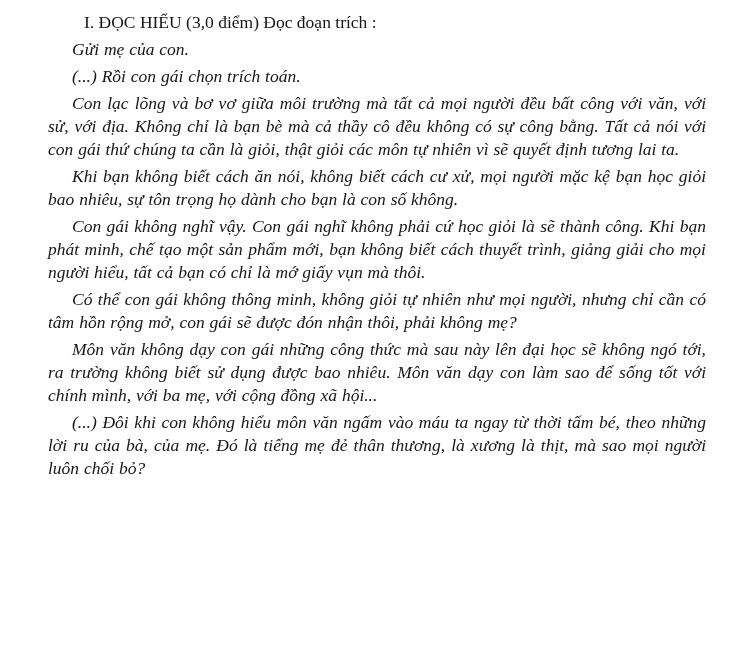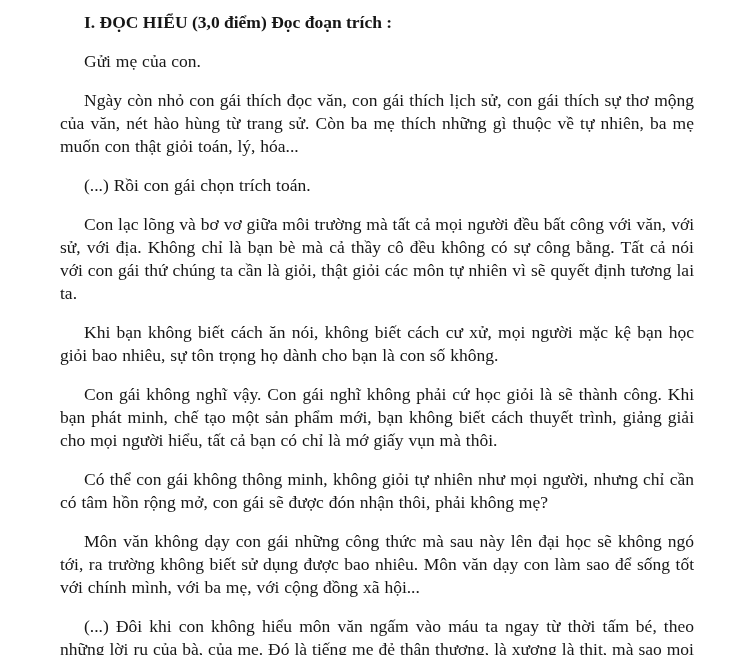--- a/index.html
+++ b/index.html
@@ -17,40 +17,40 @@
   .page {
     box-sizing: border-box;
     width: 741px;
     height: 655px;
     padding: 11px 31px 0 44px;
   }
   .heading {
     margin: 0 0 0 40px;
     font-size: 17.5px;
     line-height: 23px;
-    font-weight: bold;
+    font-weight: normal;
     font-style: normal;
   }
   .body-para {
-    margin: 16px;
+    margin: 4px;
     font-size: 17.5px;
     line-height: 23px;
+    font-style: italic;
     text-align: justify;
     text-indent: 24px;
     word-spacing: 0.5px;
   }
 </style>
 </head>
 <body>
 
 <div class="page">
   <h1 class="heading">I. ĐỌC HIỂU (3,0 điểm) Đọc đoạn trích :</h1>
 
   <p class="body-para">Gửi mẹ của con.</p>
-  <p class="body-para">Ngày còn nhỏ con gái thích đọc văn, con gái thích lịch sử, con gái thích sự thơ mộng của văn, nét hào hùng từ trang sử. Còn ba mẹ thích những gì thuộc về tự nhiên, ba mẹ muốn con thật giỏi toán, lý, hóa...</p>
   <p class="body-para">(...) Rồi con gái chọn trích toán.</p>
   <p class="body-para">Con lạc lõng và bơ vơ giữa môi trường mà tất cả mọi người đều bất công với văn, với sử, với địa. Không chỉ là bạn bè mà cả thầy cô đều không có sự công bằng. Tất cả nói với con gái thứ chúng ta cần là giỏi, thật giỏi các môn tự nhiên vì sẽ quyết định tương lai ta.</p>
   <p class="body-para">Khi bạn không biết cách ăn nói, không biết cách cư xử, mọi người mặc kệ bạn học giỏi bao nhiêu, sự tôn trọng họ dành cho bạn là con số không.</p>
   <p class="body-para">Con gái không nghĩ vậy. Con gái nghĩ không phải cứ học giỏi là sẽ thành công. Khi bạn phát minh, chế tạo một sản phẩm mới, bạn không biết cách thuyết trình, giảng giải cho mọi người hiểu, tất cả bạn có chỉ là mớ giấy vụn mà thôi.</p>
   <p class="body-para">Có thể con gái không thông minh, không giỏi tự nhiên như mọi người, nhưng chỉ cần có tâm hồn rộng mở, con gái sẽ được đón nhận thôi, phải không mẹ?</p>
   <p class="body-para">Môn văn không dạy con gái những công thức mà sau này lên đại học sẽ không ngó tới, ra trường không biết sử dụng được bao nhiêu. Môn văn dạy con làm sao để sống tốt với chính mình, với ba mẹ, với cộng đồng xã hội...</p>
   <p class="body-para">(...) Đôi khi con không hiểu môn văn ngấm vào máu ta ngay từ thời tấm bé, theo những lời ru của bà, của mẹ. Đó là tiếng mẹ đẻ thân thương, là xương là thịt, mà sao mọi người luôn chối bỏ?</p>
 
 </div>
 

